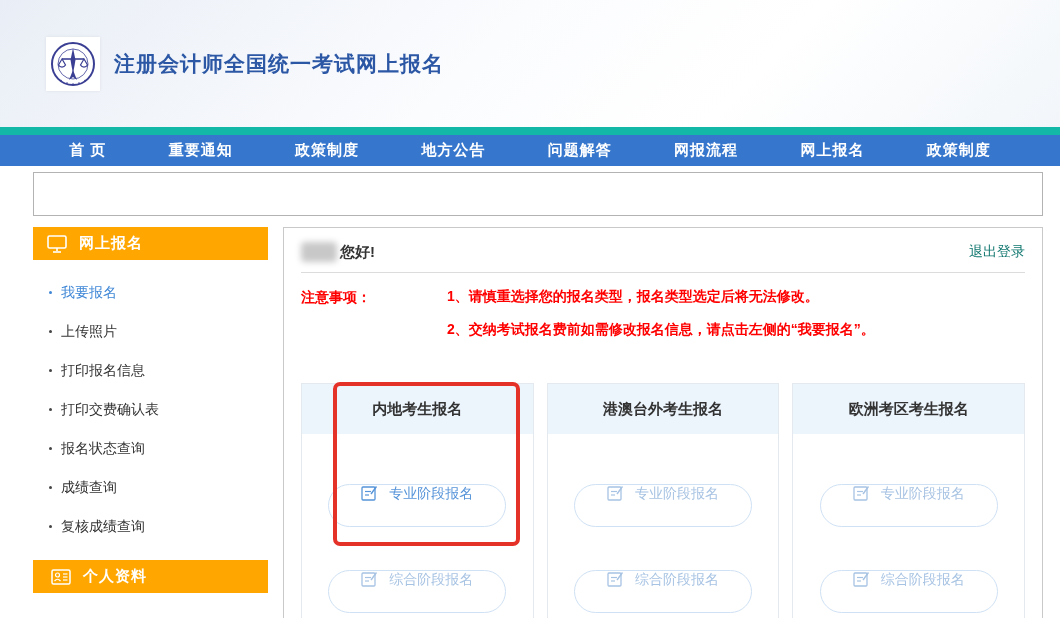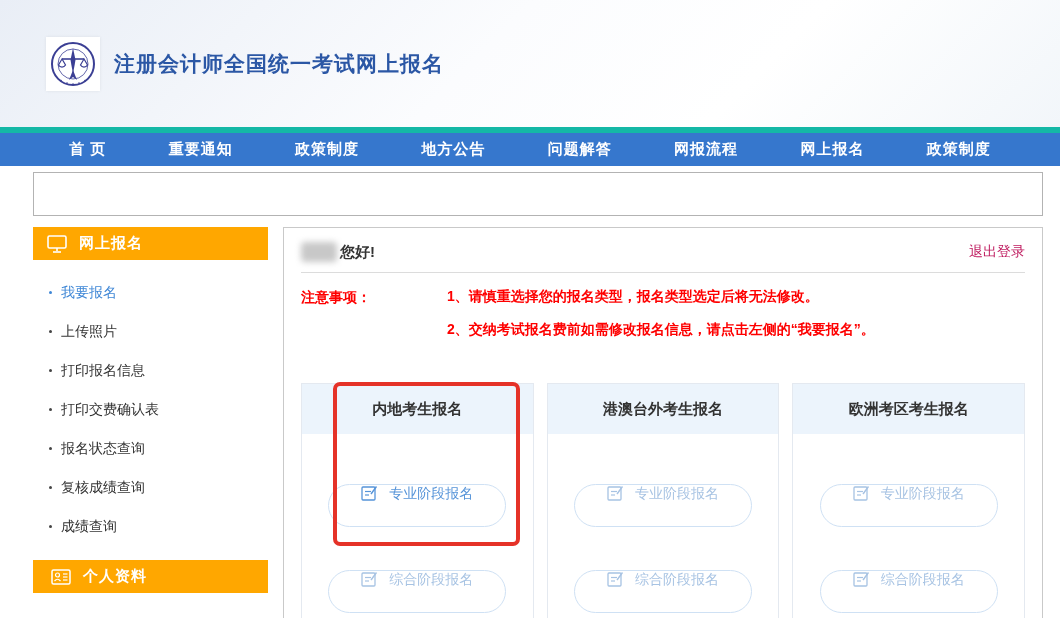--- a/index.html
+++ b/index.html
@@ -7,21 +7,21 @@
     font-family:"Liberation Sans","DejaVu Sans",sans-serif; color:#333; }
 
   
   .top-header { height:127px; background:linear-gradient(135deg,#e9eef6 0%,#fbfcfe 45%,#ffffff 70%,#f2f6fa 100%);
     display:flex; align-items:center; padding-left:46px; }
   .logo-box { width:54px; height:54px; background:#fff; display:flex; align-items:center; justify-content:center;
     box-shadow:0 0 3px rgba(0,0,0,.08); }
   .site-title { margin-left:14px; font-size:21px; font-weight:bold; color:#2b57a5; letter-spacing:1px; }
 
   
-  .navbar { height:39px; background:#3677cd; border-top:6px solid #14b8a6;
+  .navbar { height:39px; background:#3677cd; border-top:8px solid #14b8a6;
     display:flex; align-items:center; justify-content:space-around; padding:0 38px; }
   .nav-item { color:#fff; font-size:15px; font-weight:bold; letter-spacing:1px; cursor:pointer; white-space:nowrap; }
 
   
   .banner-box { margin:6px 17px 0 33px; height:44px; border:1px solid #b3b3b3; background:#fff; }
 
   
   .content { display:flex; margin:11px 17px 0 33px; align-items:flex-start; }
   .sidebar { width:235px; margin-right:15px; flex:none; }
   .side-header { height:33px; background:#ffa700; color:#fff; display:flex; align-items:center;
@@ -32,21 +32,21 @@
   .side-menu li::before { content:""; width:3px; height:3px; border-radius:50%; background:#444; margin-right:9px; flex:none; }
   .side-menu li.active { color:#3f87d6; }
   .side-menu li.active::before { background:#3f87d6; }
   .side-sec2 { margin-top:0;padding-left:18px; }
 
   
   .main-panel { flex:1; border:1px solid #c9c9c9; background:#fff; height:680px; padding:0 17px; }
   .greeting-row { display:flex; align-items:center; padding:14px 0 10px 0; border-bottom:1px solid #dcdcdc; }
   .blur-name { width:36px; height:20px; background:#c8c8c8; border-radius:4px; filter:blur(3px); margin-right:3px; }
   .greeting-text { font-size:15px; font-weight:bold; color:#333; }
-  .logout { margin-left:auto; font-size:14px; color:#be185d; cursor:pointer; }
+  .logout { margin-left:auto; font-size:14px; color:#0f766e; cursor:pointer; }
 
   .notice { display:flex; margin-top:16px; color:#fe0000; font-weight:bold; font-size:14px;gap:26px; }
   .notice-label { flex:none; }
   .notice-items { margin-left:50px; }
   .notice-items div { margin-bottom:19px; line-height:14px; }
 
   .cards { display:flex; gap:13px; margin-top:28px; }
   .card { flex:1; border:1px solid #e4e9f0; background:#fff; height:262px; position:relative; }
   .card-header { height:50px; background:#ecf4fc; display:flex; align-items:center; justify-content:center;
     font-size:15px; font-weight:bold; color:#333; }
@@ -109,22 +109,22 @@
         </svg>
       </span>
       <span>网上报名</span>
     </div>
     <ul class="side-menu">
       <li class="active">我要报名</li>
       <li>上传照片</li>
       <li>打印报名信息</li>
       <li>打印交费确认表</li>
       <li>报名状态查询</li>
+      <li>成绩查询</li>
       <li>复核成绩查询</li>
-      <li>成绩查询</li>
     </ul>
     <div class="side-header side-sec2">
       <span class="icon">
         <svg width="20" height="16" viewBox="0 0 20 16">
           <rect x="1" y="1" width="18" height="14" rx="1.5" fill="none" stroke="#fff" stroke-width="1.5"></rect>
           <circle cx="6.5" cy="6" r="2" fill="none" stroke="#fff" stroke-width="1.2"></circle>
           <path d="M3.5 12 q3 -3.5 6 0" fill="none" stroke="#fff" stroke-width="1.2"></path>
           <line x1="12" y1="5" x2="16.5" y2="5" stroke="#fff" stroke-width="1.2"></line>
           <line x1="12" y1="8" x2="16.5" y2="8" stroke="#fff" stroke-width="1.2"></line>
           <line x1="12" y1="11" x2="16.5" y2="11" stroke="#fff" stroke-width="1.2"></line>

